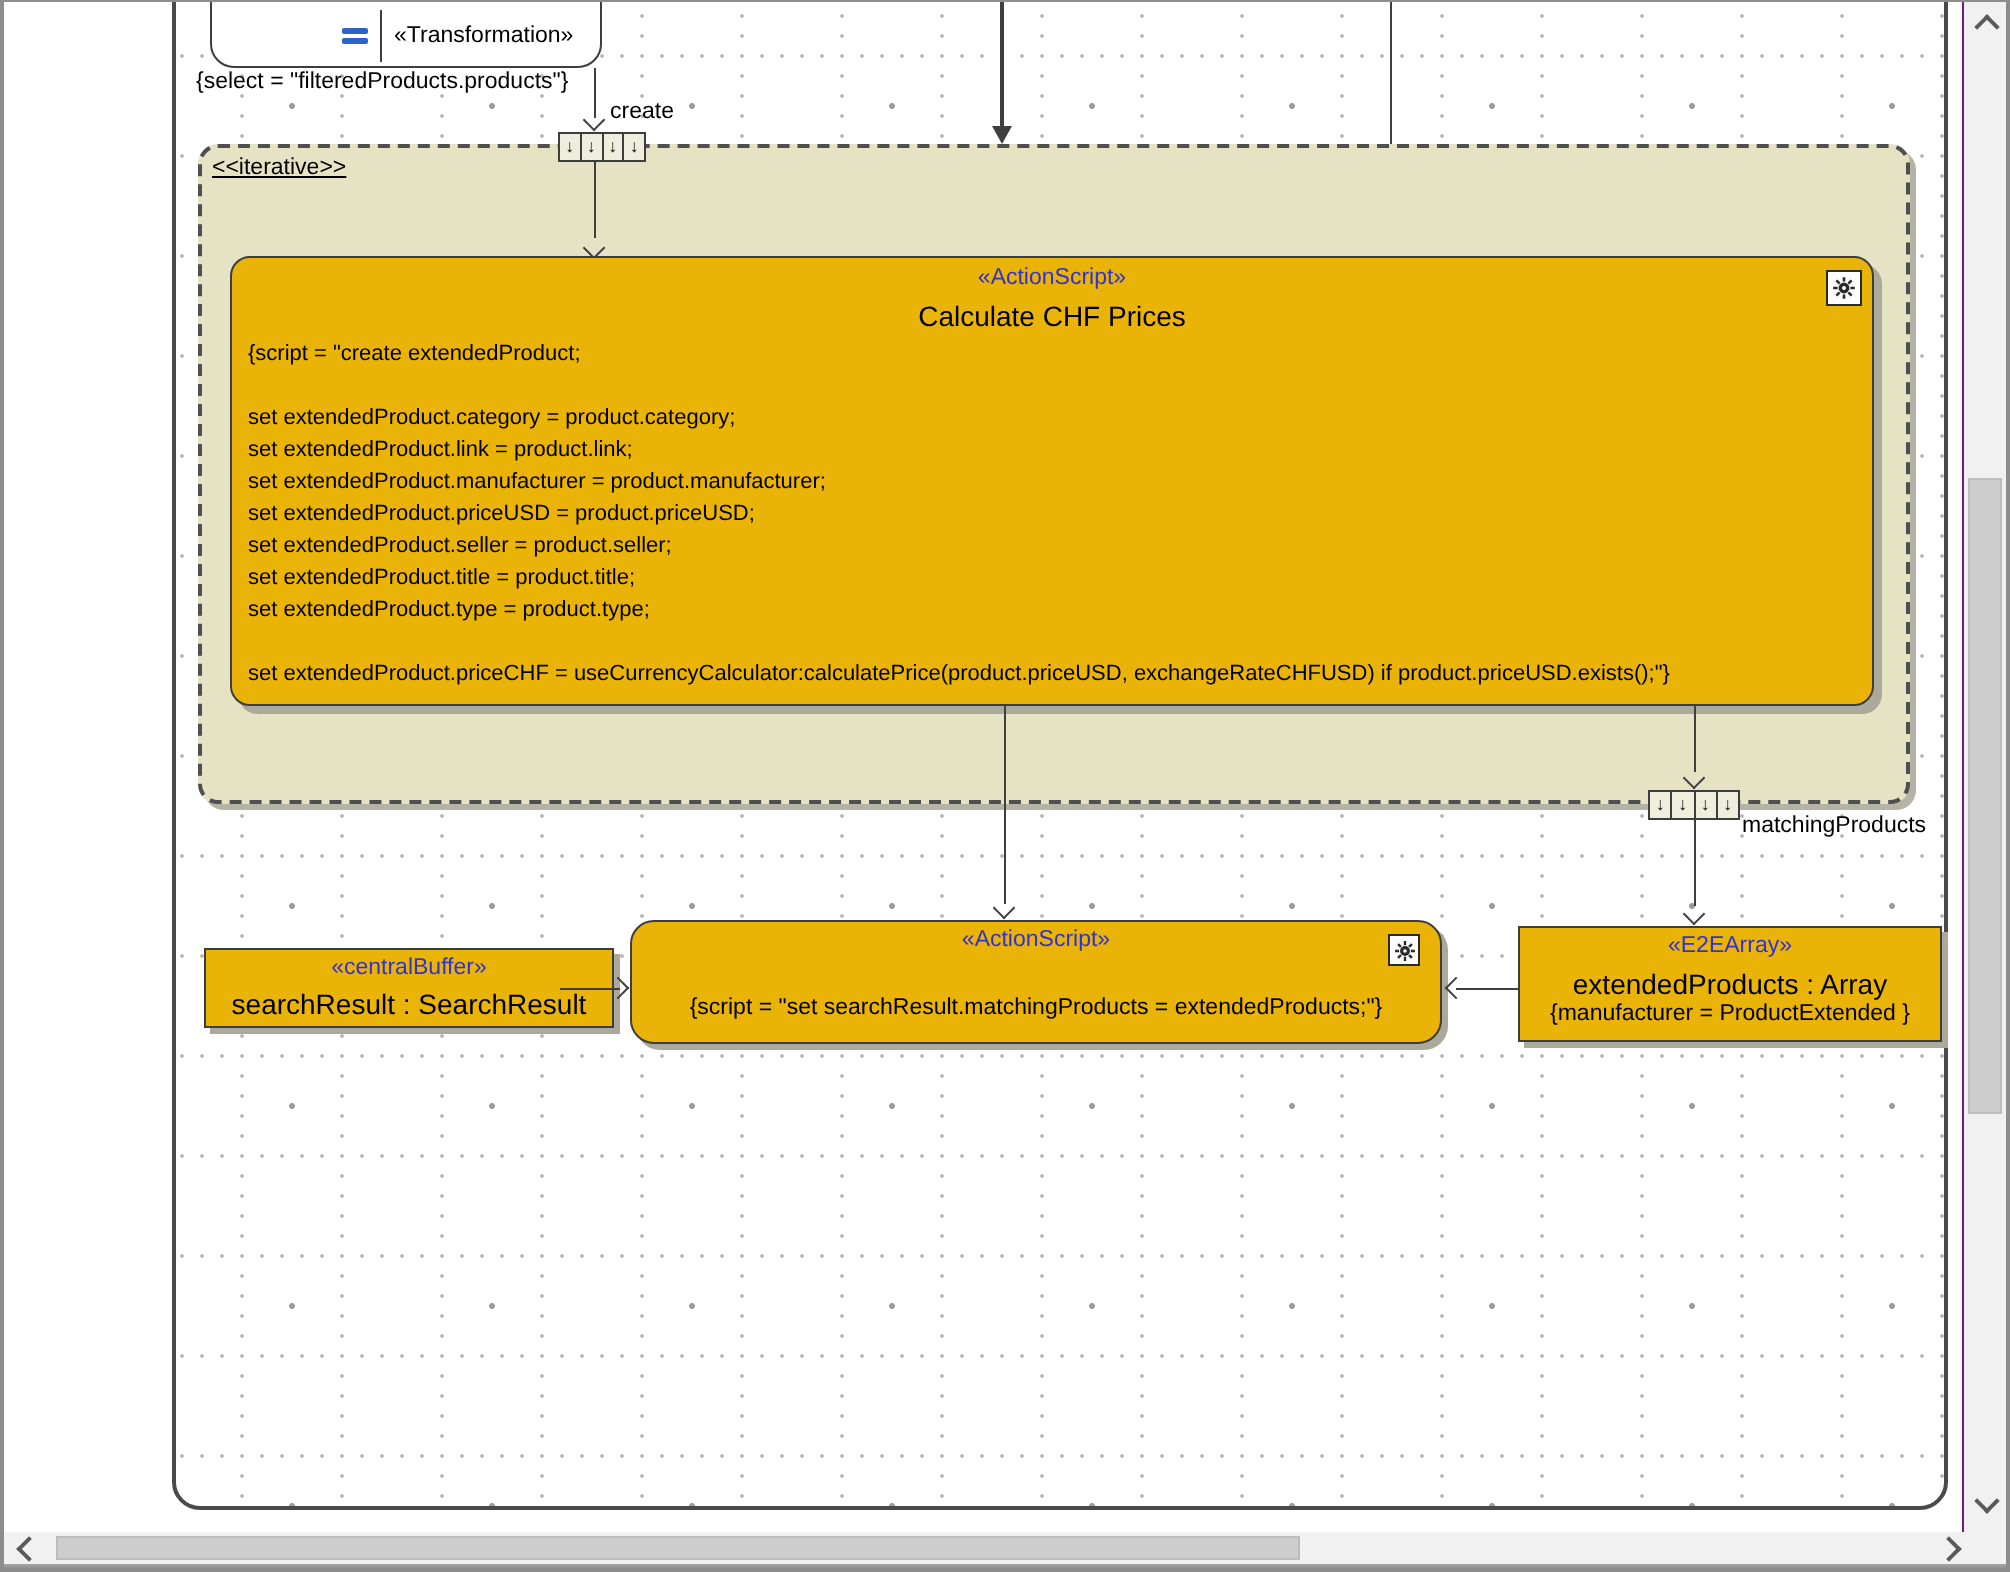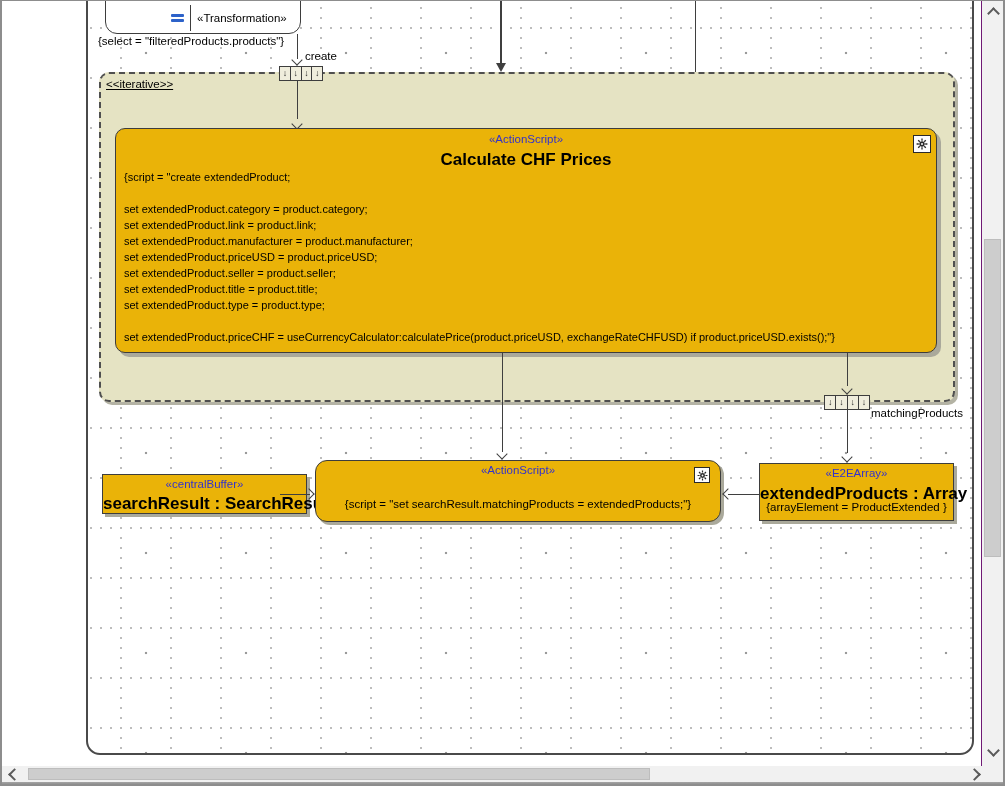--- a/index.html
+++ b/index.html
@@ -23,21 +23,21 @@
   .node{position:absolute;box-sizing:border-box;background:#eab308;border:1px solid #3d3d3d;}
   .rounded{border-radius:12px;}
   .shadow3{box-shadow:3px 3px 0 #aaa99b;}
   .shadow4{box-shadow:4px 4px 0 #aaa99b;}
   .region{
     position:absolute;left:97px;top:71px;width:856px;height:330px;box-sizing:border-box;
     background:#e5e3c3;border:2px dashed #4f4f4f;border-radius:10px;box-shadow:3px 3px 0 #b4b3a4;
   }
   .ctext{position:absolute;left:0;right:0;text-align:center;white-space:nowrap;}
   .stereo{color:#3232cd;font-size:11.5px;}
-  .title{font-weight:bold;font-size:17px;color:#000;text-align:center;}
+  .title{font-weight:normal;font-size:14px;color:#000;text-align:center;}
   .plain{font-size:11.5px;color:#000;}
   .lbl{position:absolute;font-size:11.5px;color:#000;white-space:nowrap;}
   .script-pre{position:absolute;font-size:11px;line-height:16px;white-space:pre;color:#000;}
   
   .vline{position:absolute;width:1px;background:#3f3f3f;}
   .hline{position:absolute;height:1px;background:#3f3f3f;}
   .thick{width:2px;}
   .ah{position:absolute;width:7px;height:7px;border:0 solid #3f3f3f;background:transparent;}
   .ah-down{border-right-width:1.5px;border-bottom-width:1.5px;transform:rotate(45deg);}
   .ah-right{border-top-width:1.5px;border-right-width:1.5px;transform:rotate(45deg);}
@@ -161,24 +161,24 @@
         <svg width="11" height="11" viewBox="0 0 12 12">
           <path d="M6 0.6v2.2M6 9.2v2.2M0.6 6h2.2M9.2 6h2.2M2.2 2.2l1.6 1.6M8.2 8.2l1.6 1.6M9.8 2.2L8.2 3.8M3.8 8.2L2.2 9.8" stroke="#2a2a2a" stroke-width="1.3"></path>
           <circle cx="6" cy="6" r="2.7" fill="#2a2a2a"></circle>
           <circle cx="6" cy="6" r="1" fill="#fdfdfd"></circle>
         </svg>
       </div>
     </div>
     <div class="hline" style="left:726px;top:493px;width:31px;"></div>
     <div class="ah ah-left" style="left:722px;top:489px;"></div>
 
-    <div class="node shadow3" style="left:757px;top:462px;width:195px;height:58px;">
+    <div class="node shadow3" style="left:757px;top:462px;width:212px;height:58px;">
       <div class="ctext stereo" style="top:3px;">«E2EArray»</div>
       <div class="ctext title" style="top:20px;">extendedProducts : Array</div>
-      <div class="ctext plain" style="top:37px;">{arrayElement = ProductExtended }</div>
+      <div class="ctext plain" style="top:37px;">{manufacturer = ProductExtended }</div>
     </div>
 
   </div>
 
   <div class="vsb">
     <div class="sb-chev chev-up" style="left:7px;top:8px;"></div>
     <div class="vthumb"></div>
     <div class="sb-chev chev-down" style="left:7px;top:745px;"></div>
   </div>
 

